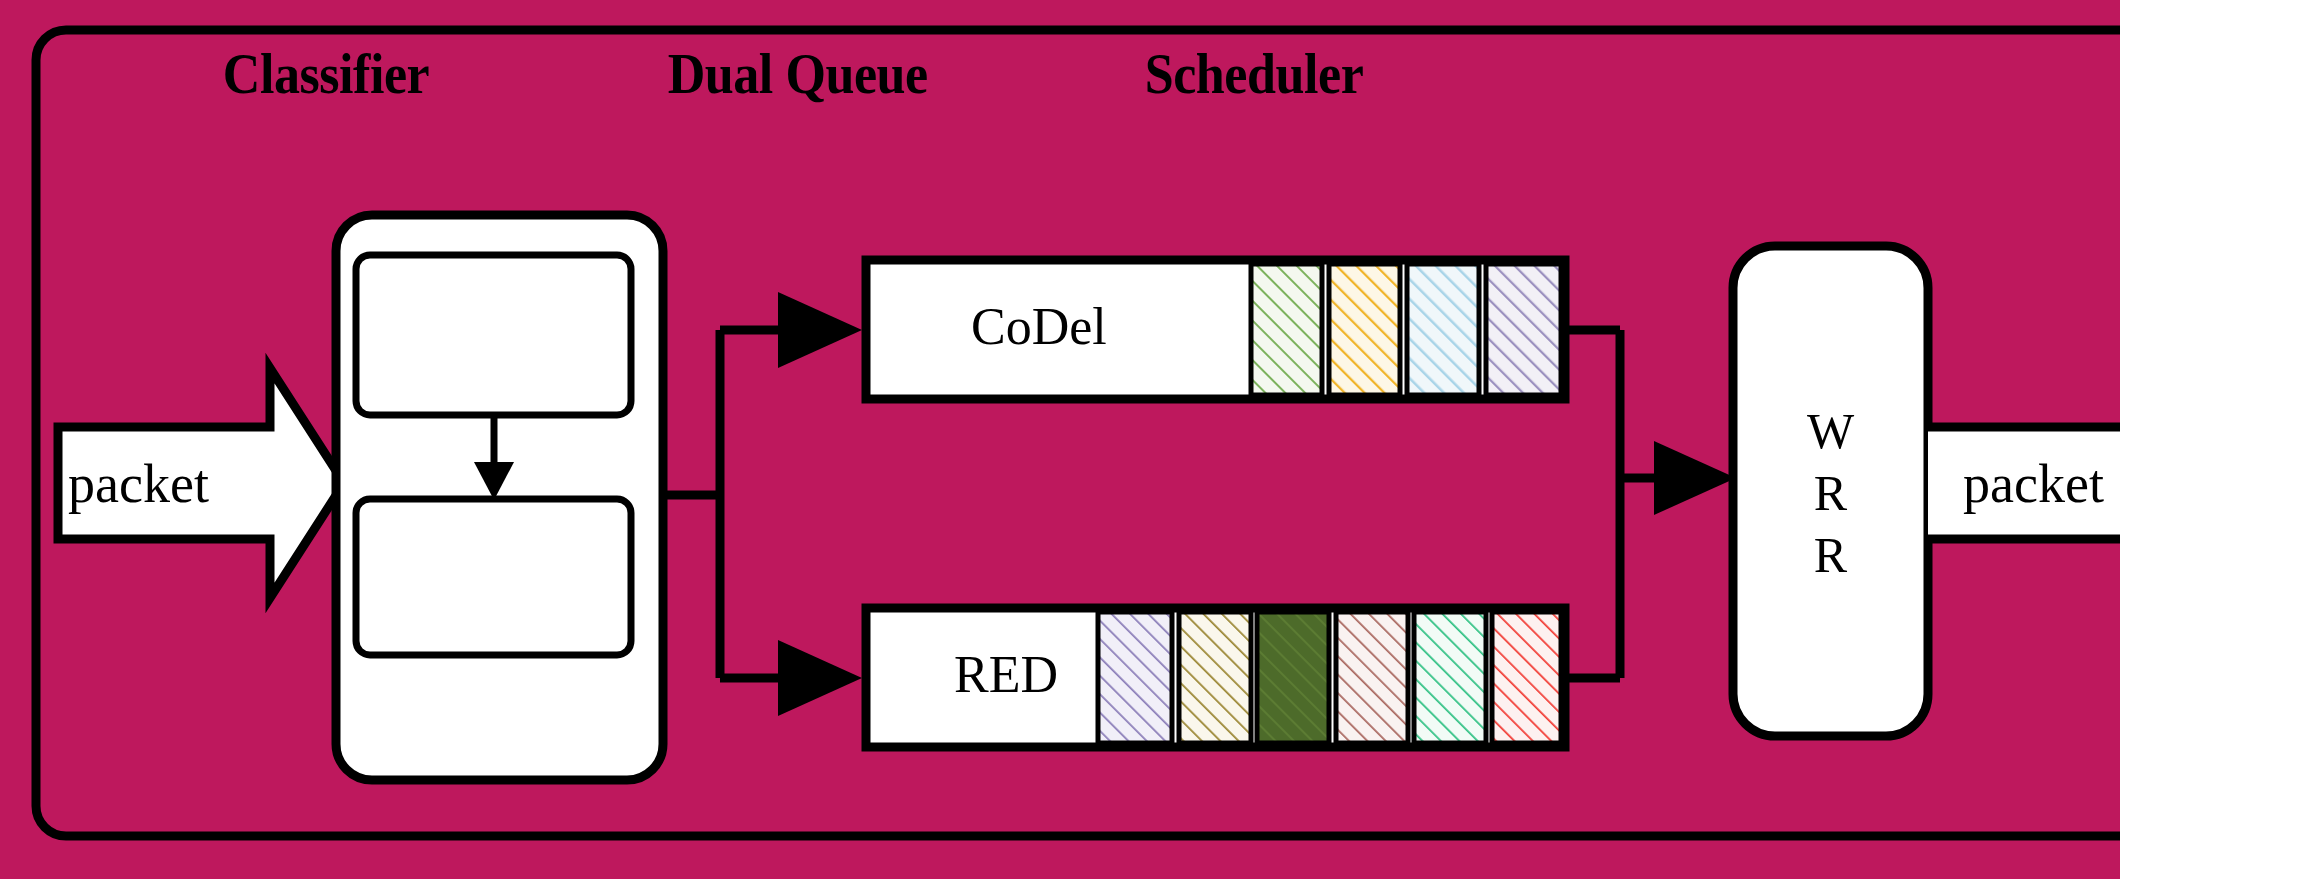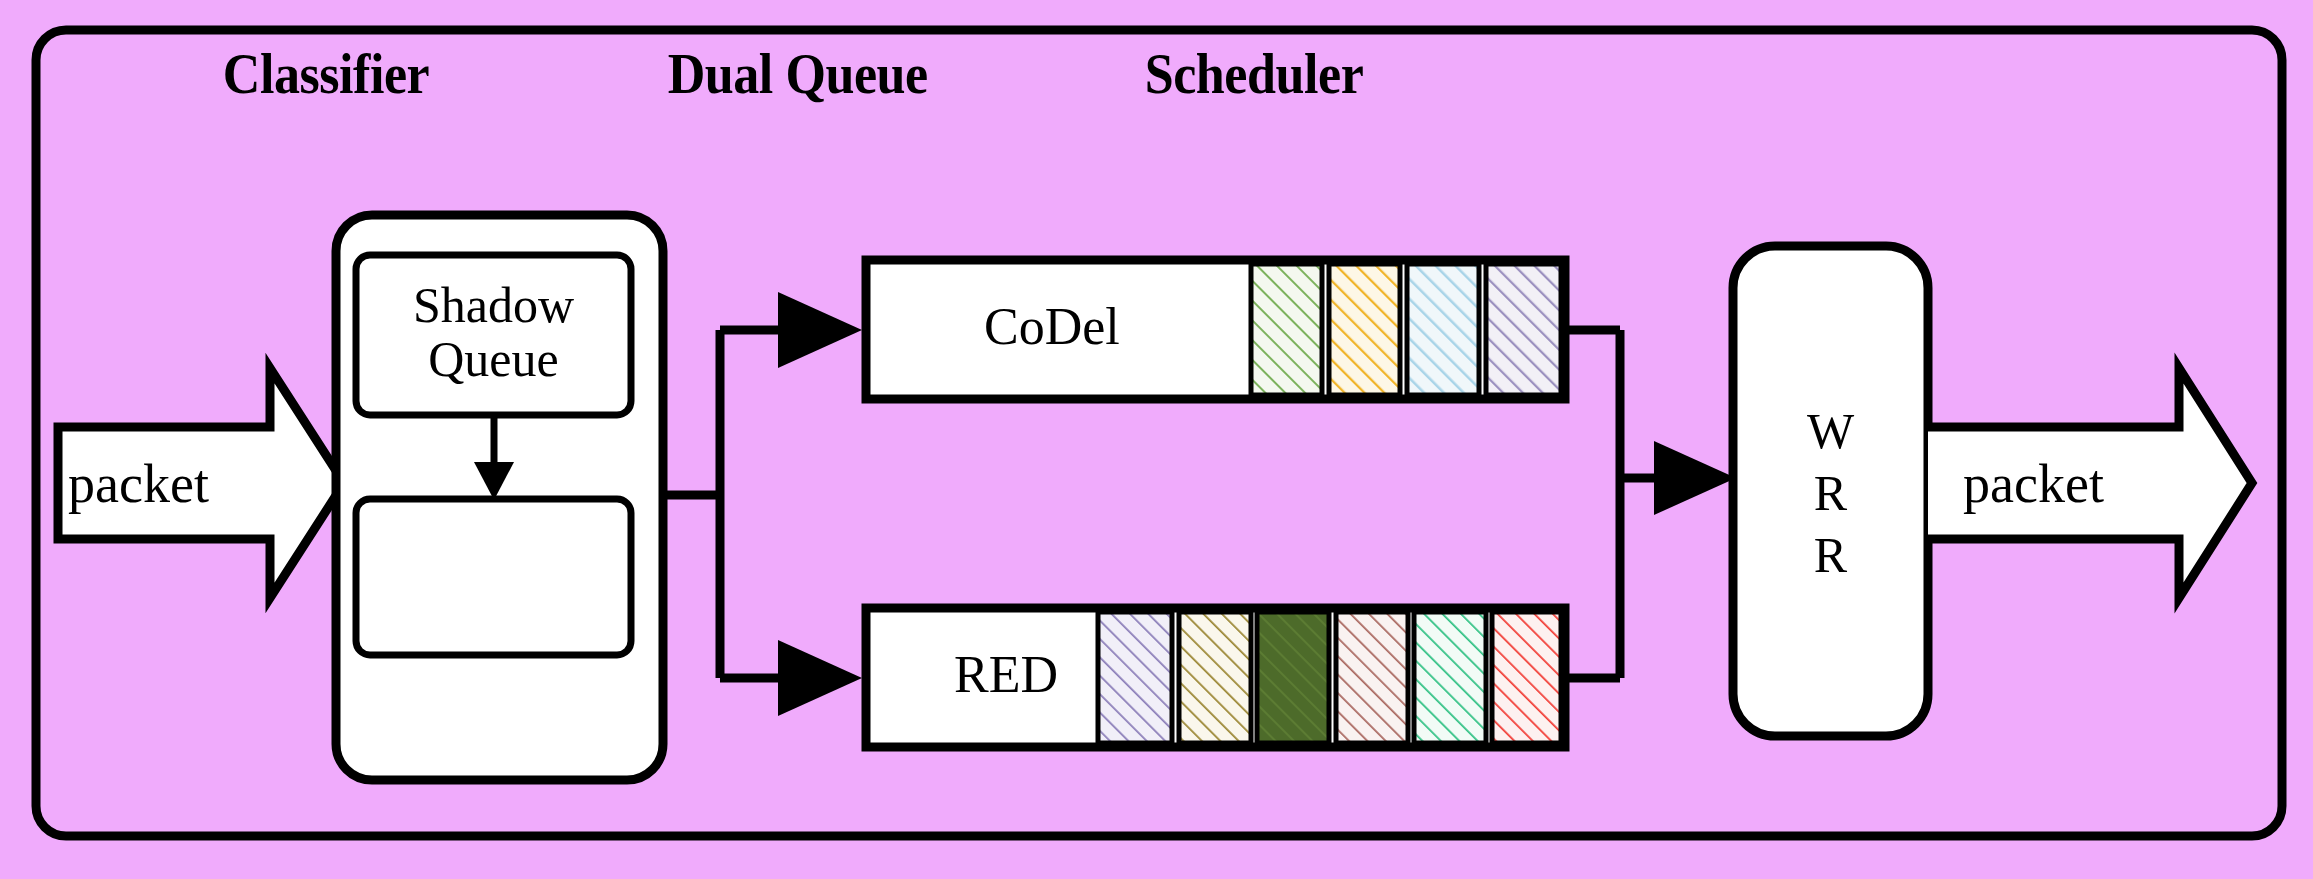--- a/index.html
+++ b/index.html
@@ -2,25 +2,26 @@
 <html><head>
 <meta charset="utf-8">
 <style>
   html, body {
     margin: 0;
     padding: 0;
     background: #ffffff;
   }
   #stage {
     position: relative;
-    width: 2313px;
+    width: 2084px;
     height: 879px;
-    background: #f0abfc;
+    background: #be185d;
     overflow: hidden;
     font-family: "Liberation Serif", "DejaVu Serif", serif;
+    padding-left: 36px;
   }
   svg.layer {
     position: absolute;
     left: 0;
     top: 0;
     width: 2313px;
     height: 879px;
   }
   .section-title {
     position: absolute;
@@ -161,24 +162,22 @@
 
     <rect x="1733" y="246" width="195" height="490" rx="42" ry="42" fill="#ffffff" stroke="#000000" stroke-width="9"></rect>
 
     <path d="M 1928 427 L 2179 427 L 2179 368 L 2252 483 L 2179 598 L 2179 539 L 1928 539" fill="#ffffff" stroke="#000000" stroke-width="9" stroke-linejoin="miter"></path>
   </svg>
 
   <div class="section-title" style="left:211px; top:42px; width:230px;">Classifier</div>
   <div class="section-title" style="left:658px; top:42px; width:275px;">Dual Queue</div>
   <div class="section-title" style="left:1135px; top:42px; width:238px;">Scheduler</div>
 
-  <div class="node-label" style="left:356px; top:278px; width:275px; white-space:pre-line;">Shadow
-Queue</div>
 
-  <div class="queue-label" style="left:971px; top:297px;margin-left:13px;">CoDel</div>
+  <div class="queue-label" style="left:971px; top:297px;">CoDel</div>
   <div class="queue-label" style="left:954px; top:645px;">RED</div>
 
   <div class="wrr-label" style="left:1733px; top:400px; width:195px;">W
 R
 R</div>
 
   <div class="arrow-label" style="left:68px; top:453px;">packet</div>
   <div class="arrow-label" style="left:1963px; top:453px;">packet</div>
 
 </div>

